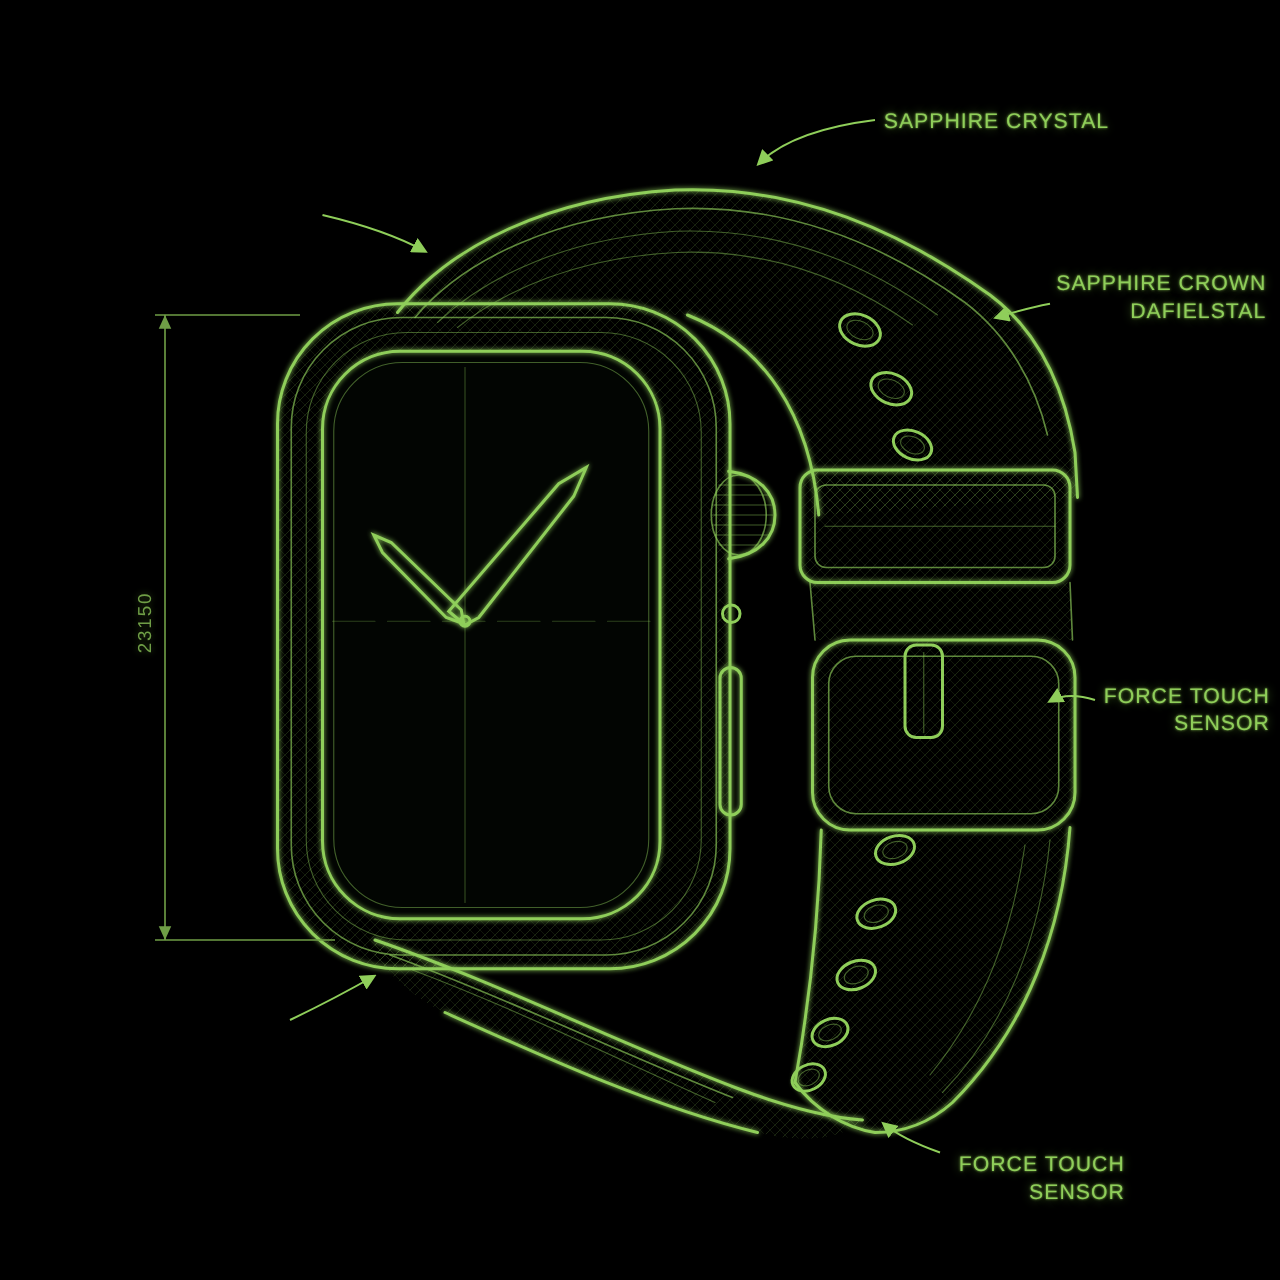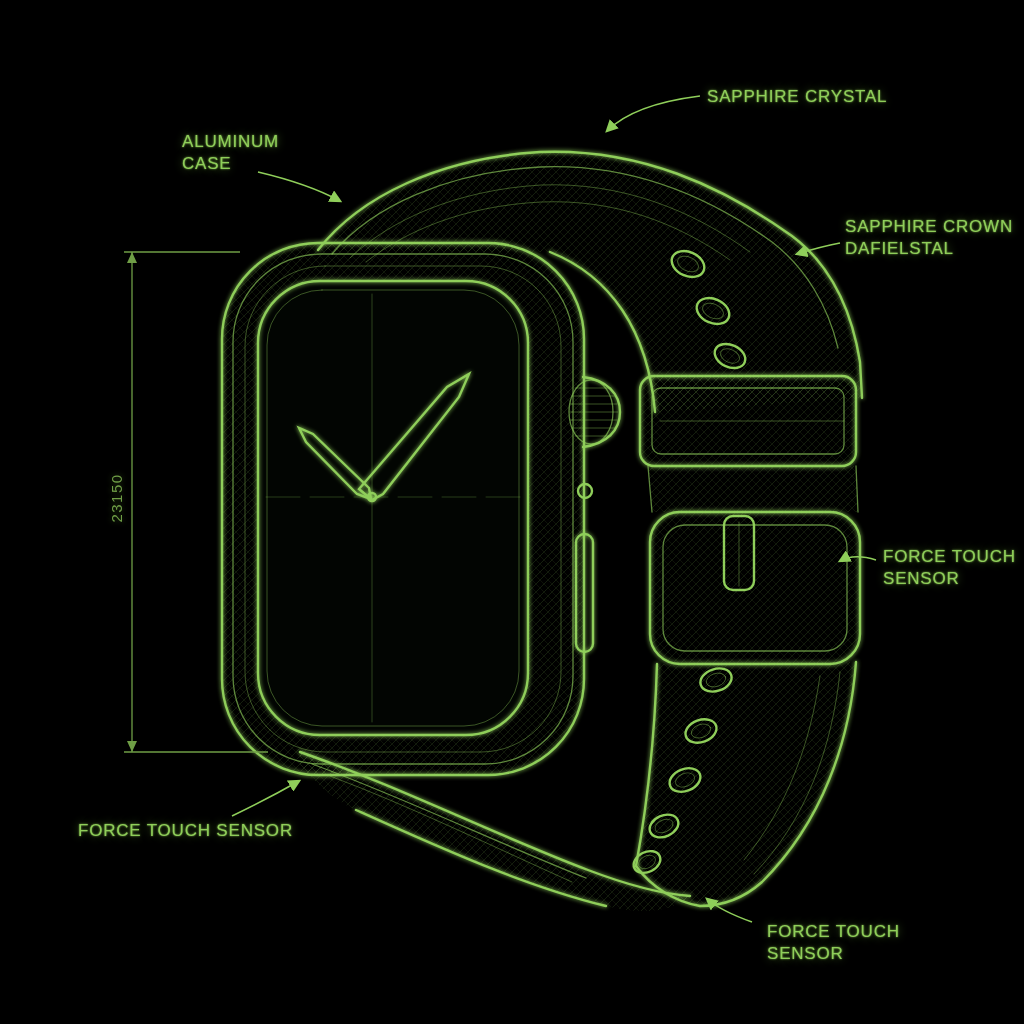--- a/index.html
+++ b/index.html
@@ -10,20 +10,21 @@
   }
   .stage svg{position:absolute;left:0;top:0;}
   .label{
     position:absolute;
     color:var(--line-green,#8fce5a);
     font-size:17px;
     letter-spacing:0.8px;
     line-height:1.32;
     text-shadow:0 0 8px rgba(130,200,70,.55),0 0 2px rgba(170,235,100,.8);
     white-space:nowrap;
+    text-align:right;
   }
   .dim-label{
     position:absolute;
     left:86px;top:488px;
     width:64px;height:20px;
     color:var(--dim-green,#6f9e46);
     font-size:15px;
     letter-spacing:1.5px;
     text-align:center;
     transform:rotate(-90deg);
@@ -183,36 +184,31 @@
     <path class="leader" d="M700 96 C660 101 626 112 607 131"></path>
     <path class="leader" d="M258 172 C292 180 318 189 340 201"></path>
     <path class="leader" d="M840 243 C824 246 810 250 797 254"></path>
     <path class="leader" d="M876 560 C860 555 849 556 840 561"></path>
     <path class="leader" d="M232 816 C255 805 278 793 299 781"></path>
     <path class="leader" d="M752 922 C735 916 719 909 707 899"></path>
   </svg>
 
   <div class="label" style="left:707px;top:86px">SAPPHIRE CRYSTAL</div>
 
-  <div class="label" style="left:182px;top:131px">
-    <div>ALUMINUM</div>
-    <div>CASE</div>
-  </div>
 
   <div class="label" style="left:845px;top:216px">
     <div>SAPPHIRE CROWN</div>
     <div>DAFIELSTAL</div>
   </div>
 
   <div class="label" style="left:883px;top:546px">
     <div>FORCE TOUCH</div>
     <div>SENSOR</div>
   </div>
 
-  <div class="label" style="left:78px;top:820px">FORCE TOUCH SENSOR</div>
 
   <div class="label" style="left:767px;top:921px">
     <div>FORCE TOUCH</div>
     <div>SENSOR</div>
   </div>
 
   <div class="dim-label">23150</div>
 
 </div>
 

